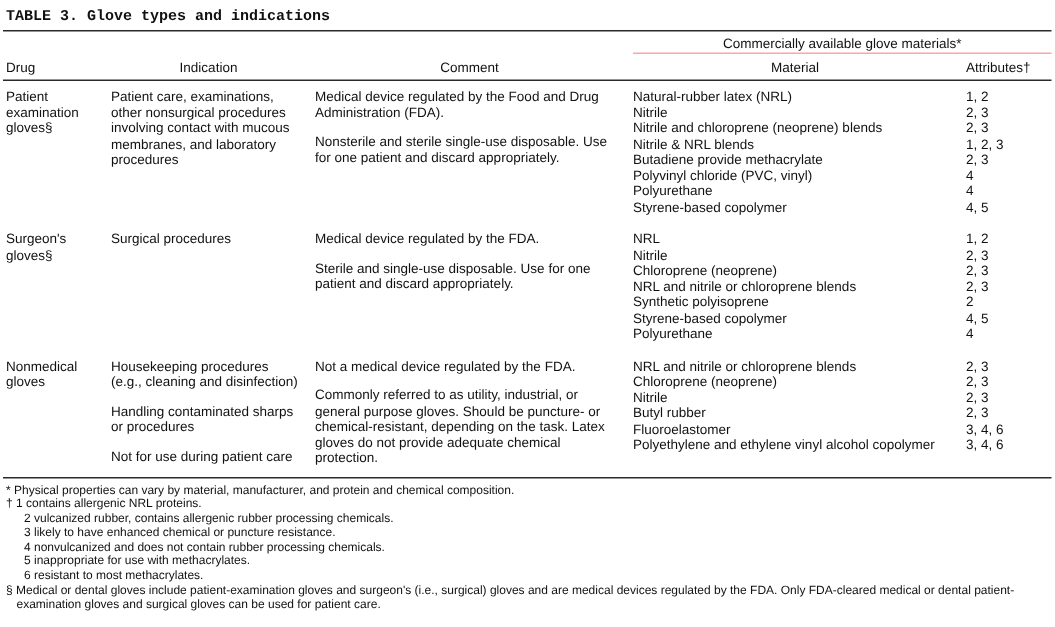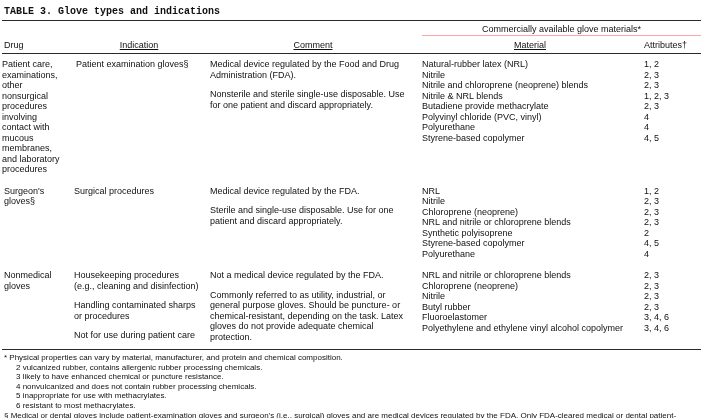--- a/index.html
+++ b/index.html
@@ -25,21 +25,21 @@
   .group-spacer { grid-column: 1 / 4; }
   .group-h {
     grid-column: 4 / 6;
     text-align: center;
     border-bottom: 1px solid #fca5a5;
     padding-bottom: 1px;
   }
 
   .colhead-row { padding: 4px 0 3px; font-size: 9px; }
   .hcell { padding-right: 6px; }
-  .center { text-align: center; text-decoration: underline; }
+  .center { text-align: center; }
 
   .tbody { padding: 5px 0 3px; }
   .brow { margin: 0 0 11px 0; font-size: 9px; line-height: 10.5px; }
   .brow:last-child { margin-bottom: 4px; }
   .cell { padding-right: 10px; }
   .glove-cell { padding-left: 2px; }
   p.para { margin: 0 0 9px 0; }
   p.para:last-child { margin-bottom: 0; }
 
   .mats { grid-column: 4 / 6; }
@@ -69,24 +69,24 @@
     <div class="hcell center">Indication</div>
     <div class="hcell center">Comment</div>
     <div class="hcell center">Material</div>
     <div class="hcell">Attributes†</div>
   </div>
   <div class="rule"></div>
 
   <div class="tbody">
 
     <div class="grid brow">
+      <div class="cell glove-cell">Patient examination gloves§</div>
       <div class="cell">
         <p class="para">Patient care, examinations, other nonsurgical procedures involving contact with mucous membranes, and laboratory procedures</p>
       </div>
-      <div class="cell glove-cell">Patient examination gloves§</div>
       <div class="cell">
         <p class="para">Medical device regulated by the Food and Drug Administration (FDA).</p>
         <p class="para">Nonsterile and sterile single-use disposable. Use for one patient and discard appropriately.</p>
       </div>
       <div class="mats">
         <div class="mat">
             <span class="mname">Natural-rubber latex (NRL)</span>
             <span class="mattr">1, 2</span>
           </div>
         <div class="mat">
@@ -199,20 +199,21 @@
           </div>
       </div>
     </div>
 
   </div>
 
   <div class="rule"></div>
 
   <div class="footnotes">
     <div class="fn hang">* Physical properties can vary by material, manufacturer, and protein and chemical composition.</div>
+    <div class="fn hang">† 1 contains allergenic NRL proteins.</div>
     <div class="fn ind">2 vulcanized rubber, contains allergenic rubber processing chemicals.</div>
     <div class="fn ind">3 likely to have enhanced chemical or puncture resistance.</div>
     <div class="fn ind">4 nonvulcanized and does not contain rubber processing chemicals.</div>
     <div class="fn ind">5 inappropriate for use with methacrylates.</div>
     <div class="fn ind">6 resistant to most methacrylates.</div>
     <div class="fn hang">§ Medical or dental gloves include patient-examination gloves and surgeon's (i.e., surgical) gloves and are medical devices regulated by the FDA. Only FDA-cleared medical or dental patient-examination gloves and surgical gloves can be used for patient care.</div>
   </div>
 
 </div>
 

